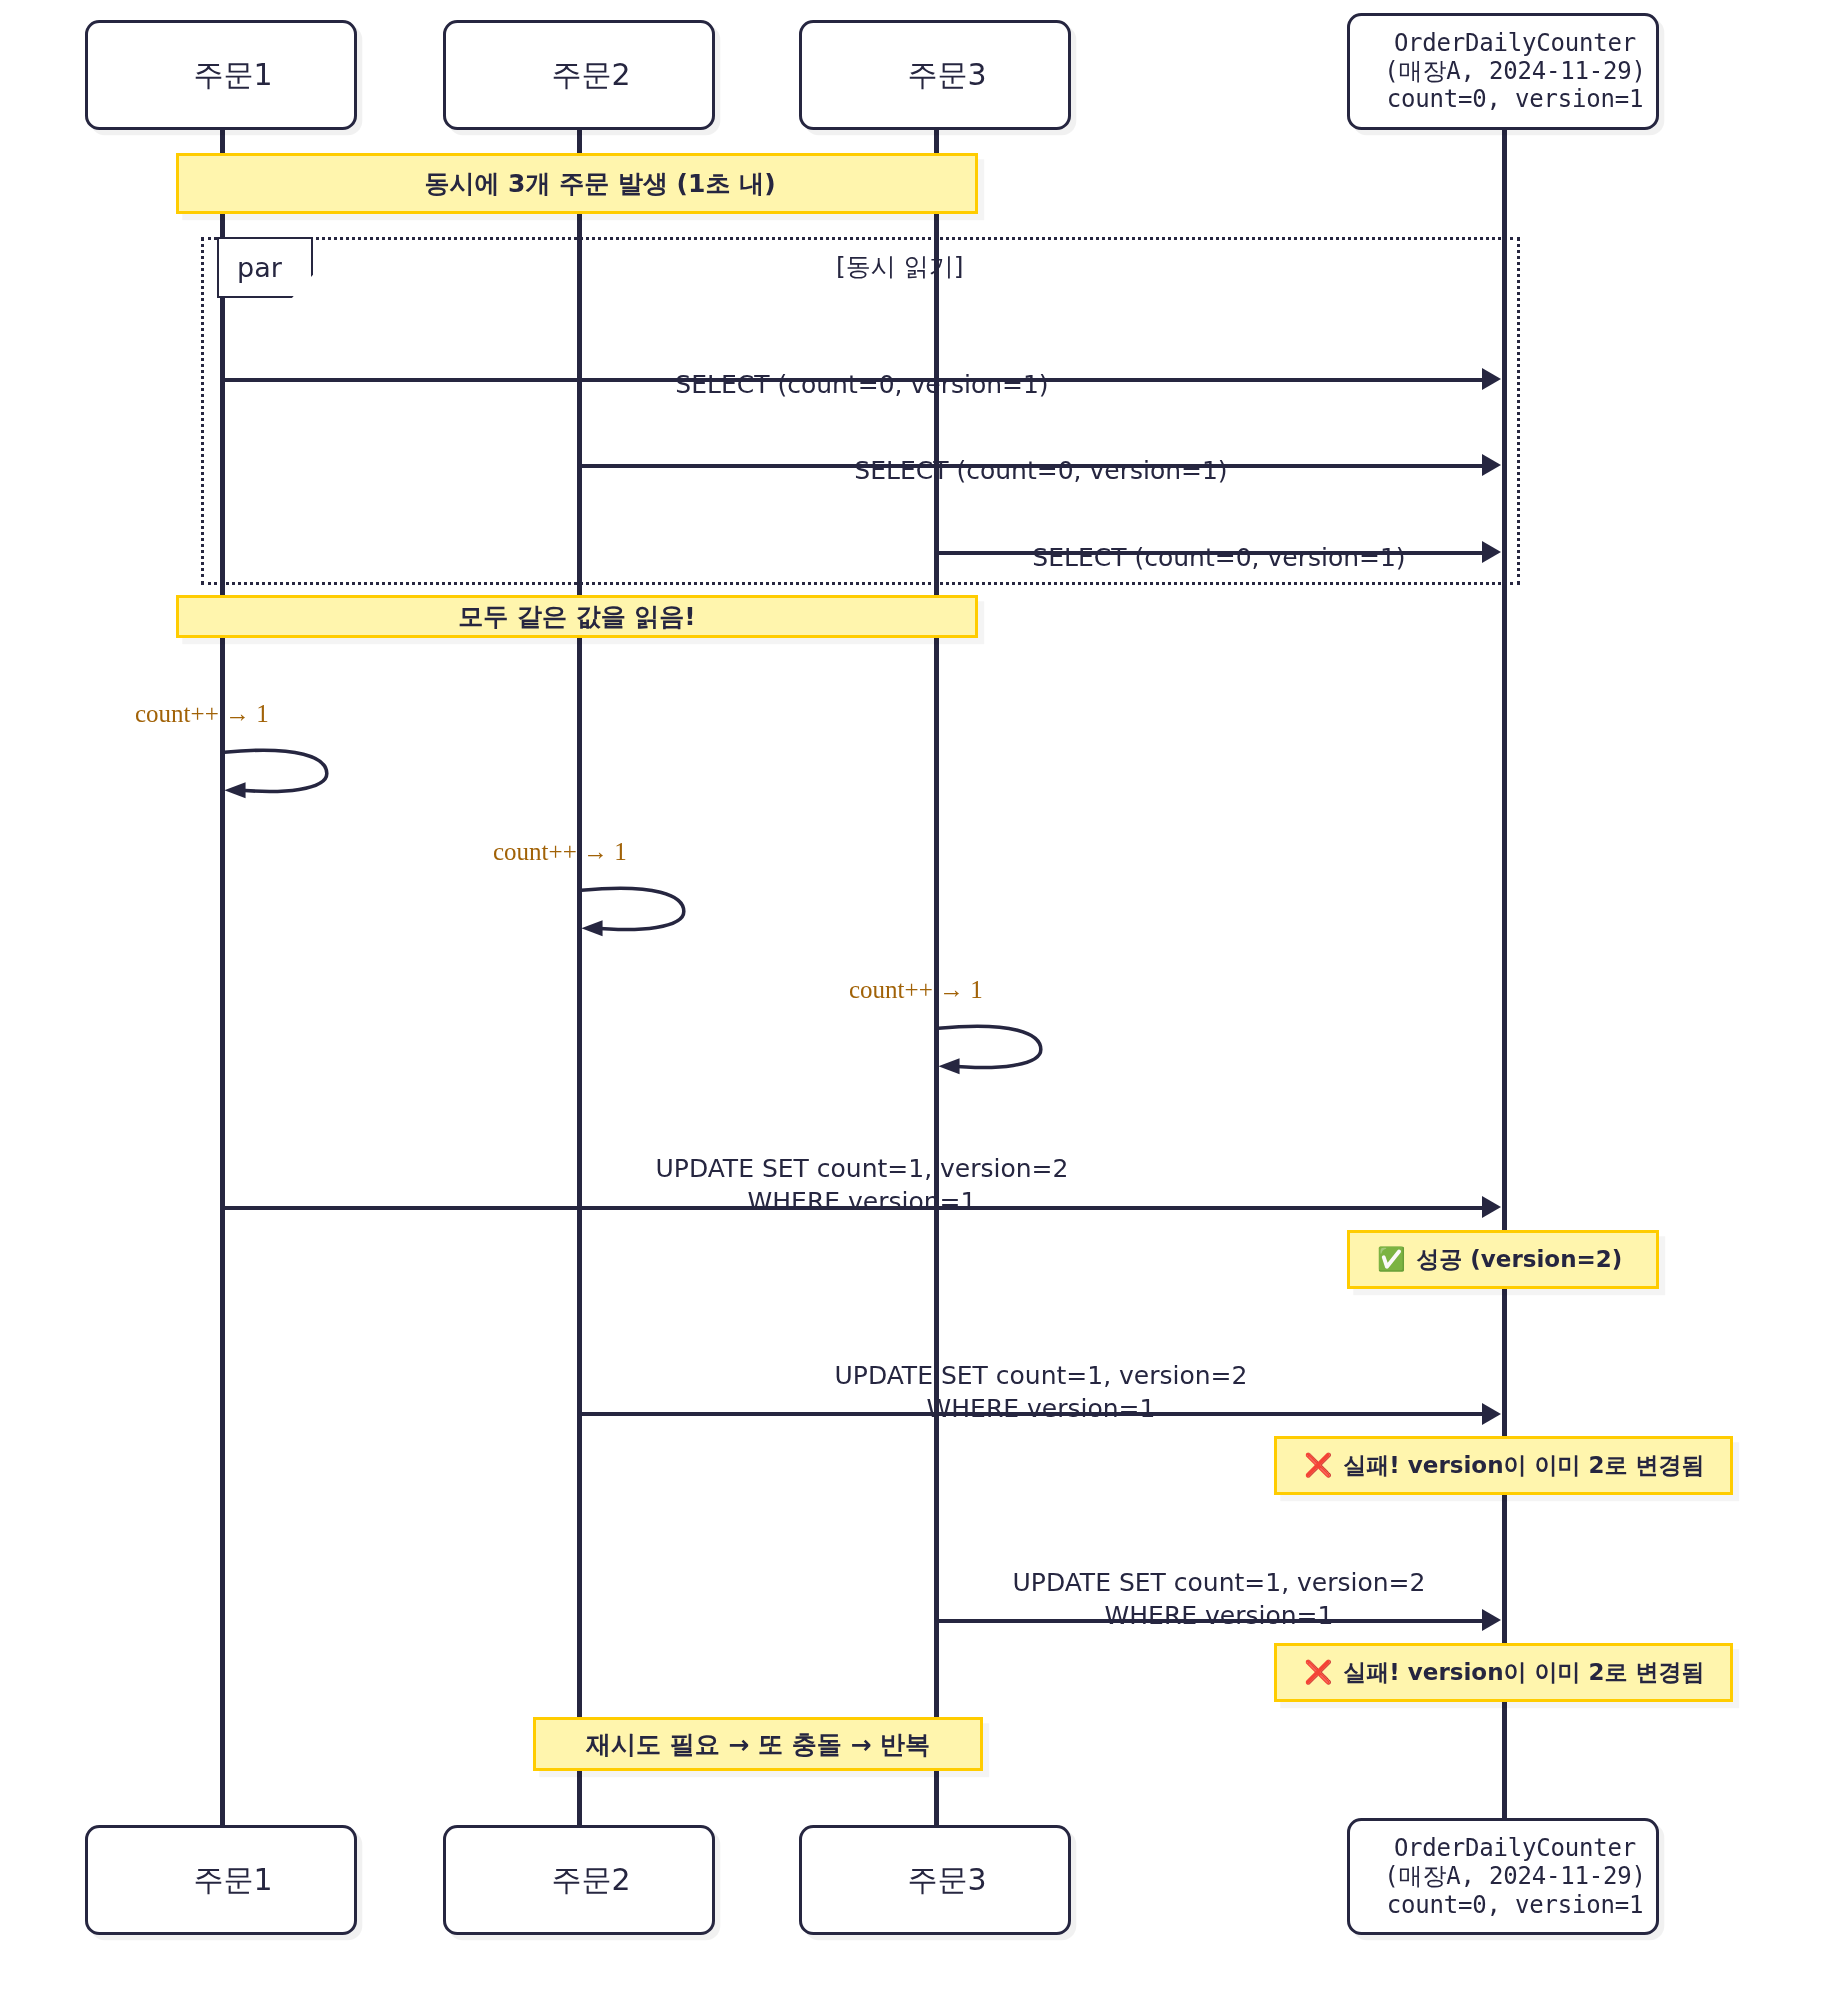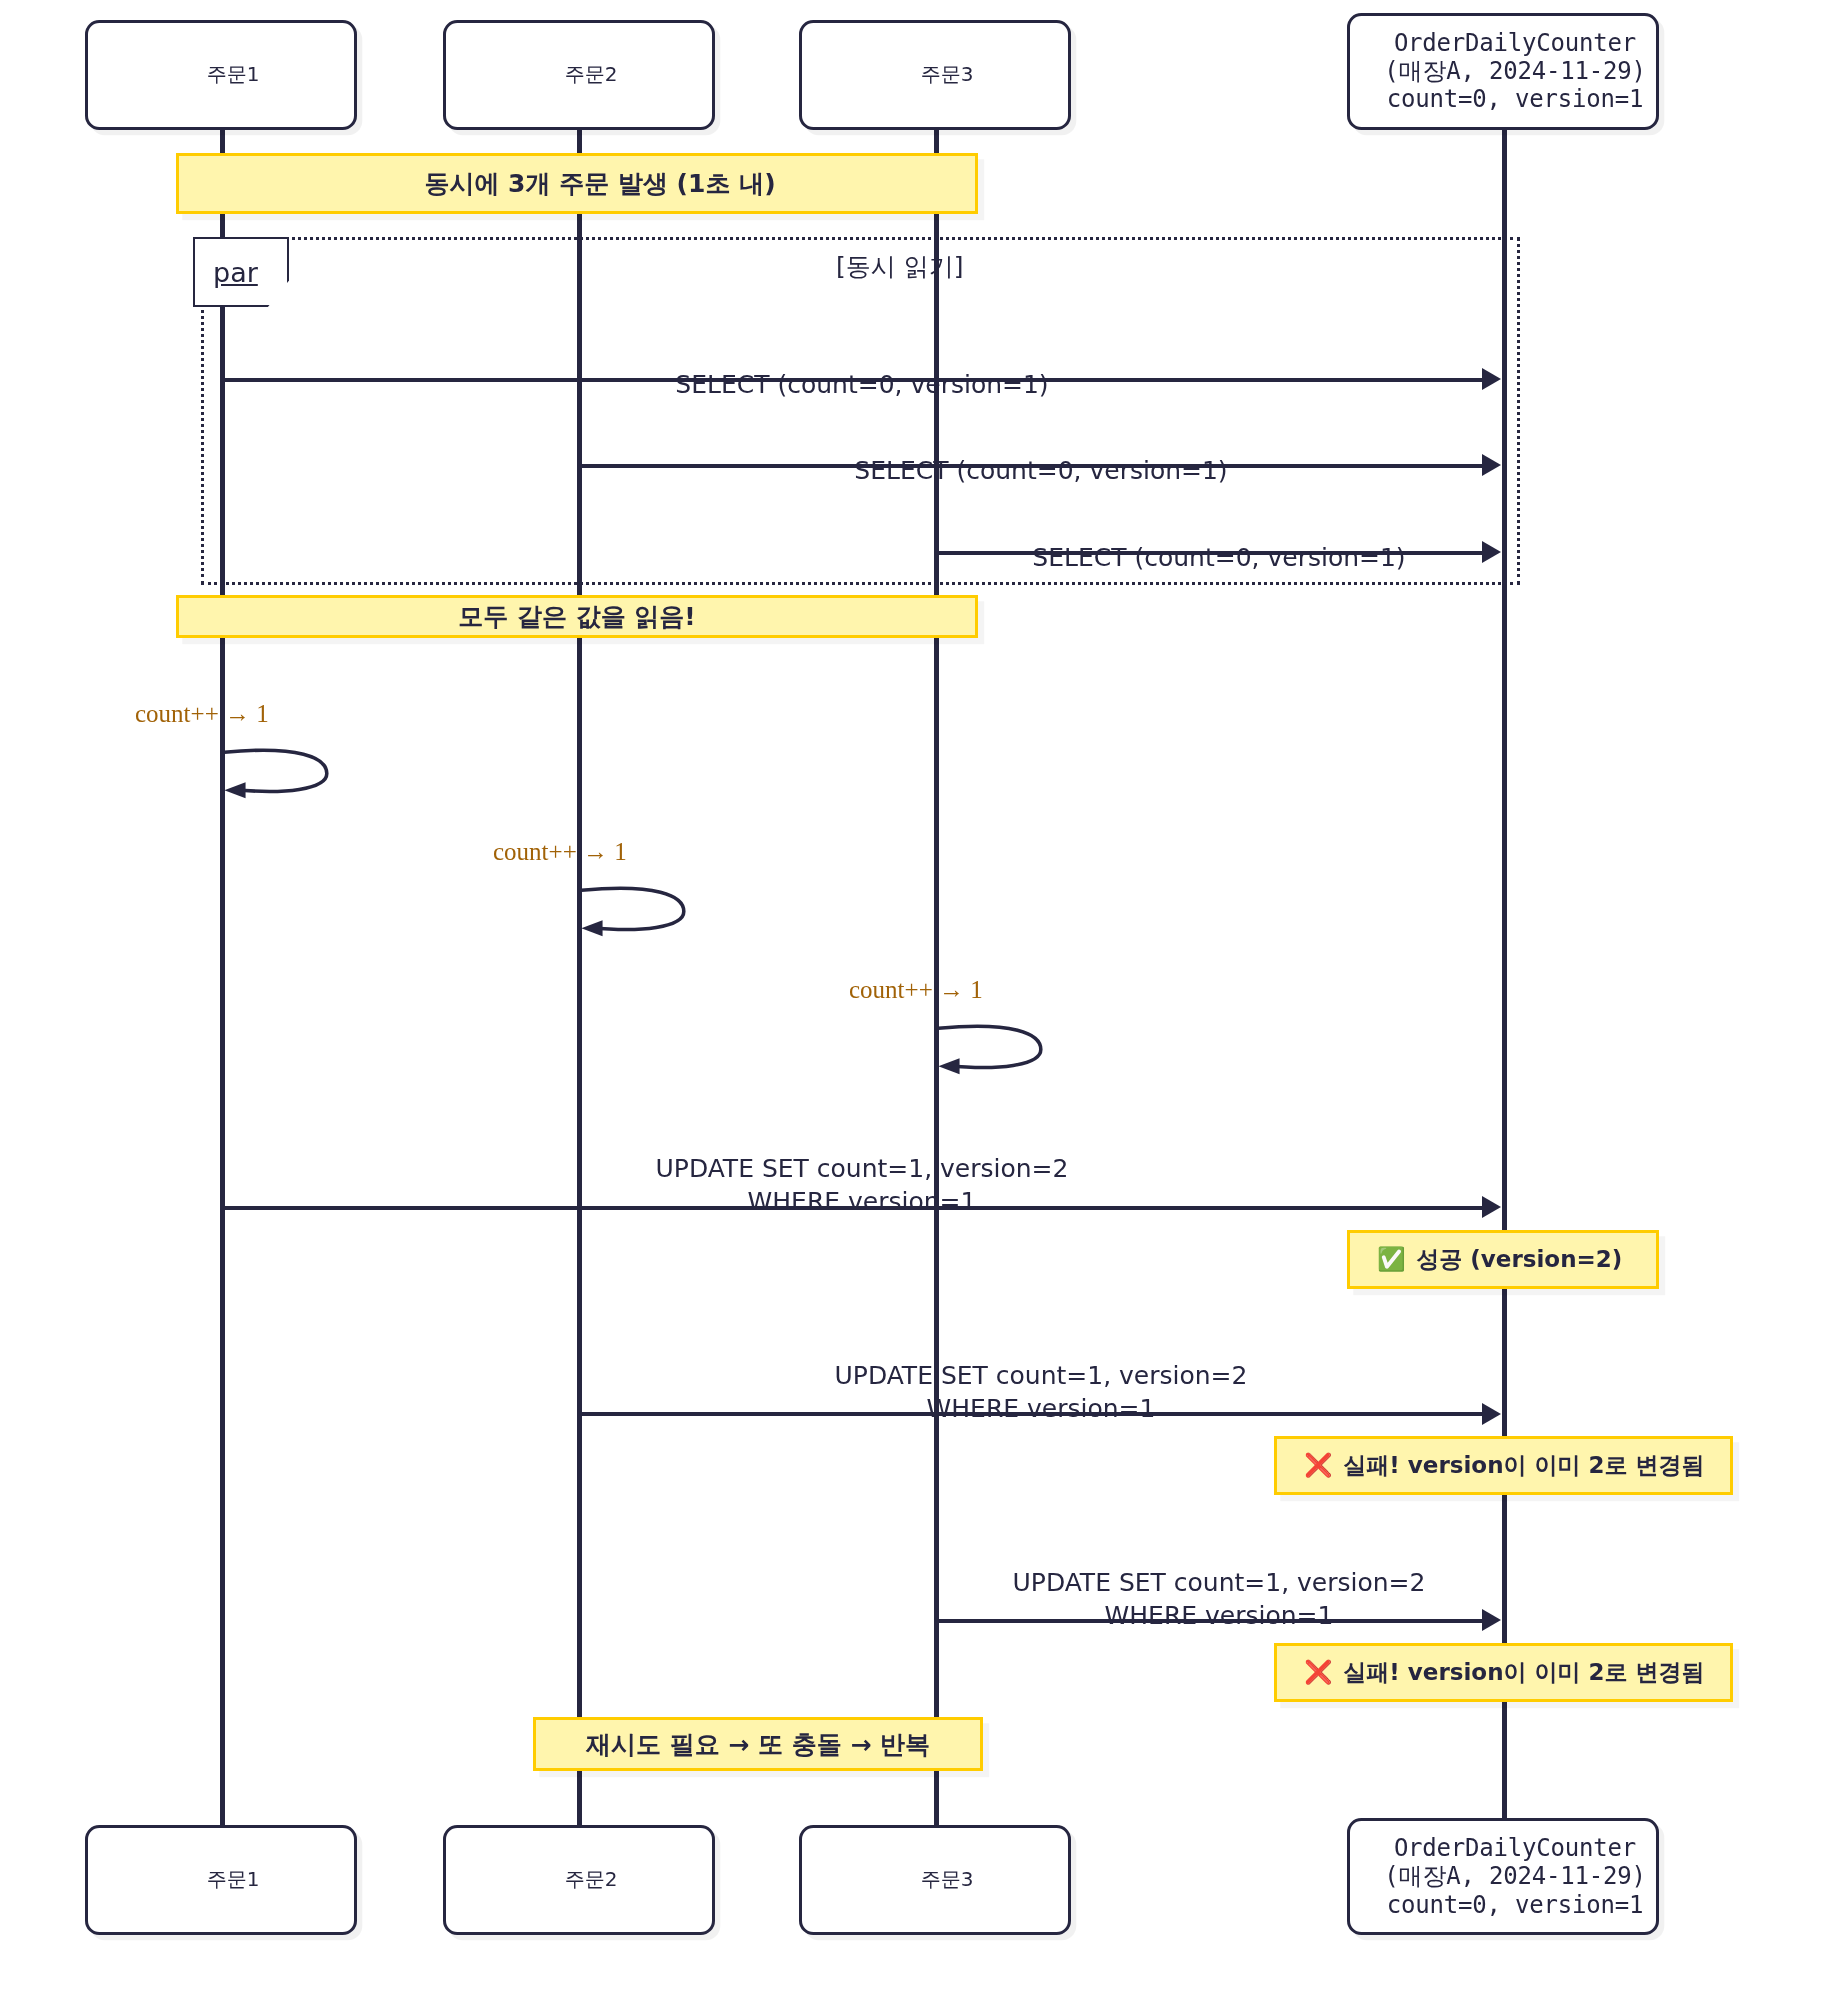--- a/index.html
+++ b/index.html
@@ -8,21 +8,21 @@
 
   
   .actor{
     position:absolute;box-sizing:border-box;
     background:#ffffff;border:3.6px solid #262640;border-radius:14.3px;
     display:flex;align-items:center;justify-content:center;text-align:center;
     color:#262640;box-shadow:5.3px 5.3px 0 rgba(0,0,0,0.055);
     line-height:1.18;
     padding-left:24px;
   }
-  .actor.ko{font-family:"DejaVu Sans",sans-serif;font-size:20px;}
+  .actor.ko{font-family:"DejaVu Sans",sans-serif;font-size:30px;}
   .actor.mono{font-family:"DejaVu Sans Mono","Liberation Mono",monospace;font-size:24px;letter-spacing:-0.2px;white-space:pre;}
 
   
   .lifeline{position:absolute;width:4.5px;background:#262640;}
 
   
   .note{
     position:absolute;box-sizing:border-box;
     background:#fff5ad;border:3.6px solid #ffcc00;
     display:flex;align-items:center;justify-content:center;
@@ -103,21 +103,21 @@
     <span>(매장A, 2024-11-29)</span>
     <span>count=0, version=1</span>
   </div>
 
   <div class="note big" style="left:176px;top:153px;width:802px;height:61px;padding-left:46px;">
     <span>동시에 3개 주문 발생 (1초 내)</span>
   </div>
 
   <div class="par-box" style="left:201px;top:237px;width:1319px;height:348px;"></div>
 
-  <div class="par-label" style="left:193px;top:237px;width:96px;height:70px;text-decoration:underline;">
+  <div class="par-label" style="left:217px;top:237px;width:96px;height:61px;">
     <span>par</span>
   </div>
 
   <div class="par-cond" style="left:836px;top:250px;">
     <span>[동시 읽기]</span>
   </div>
 
   <div class="msg-label" style="left:862px;top:335px;">
     <span>SELECT (count=0, version=1)</span>
   </div>

